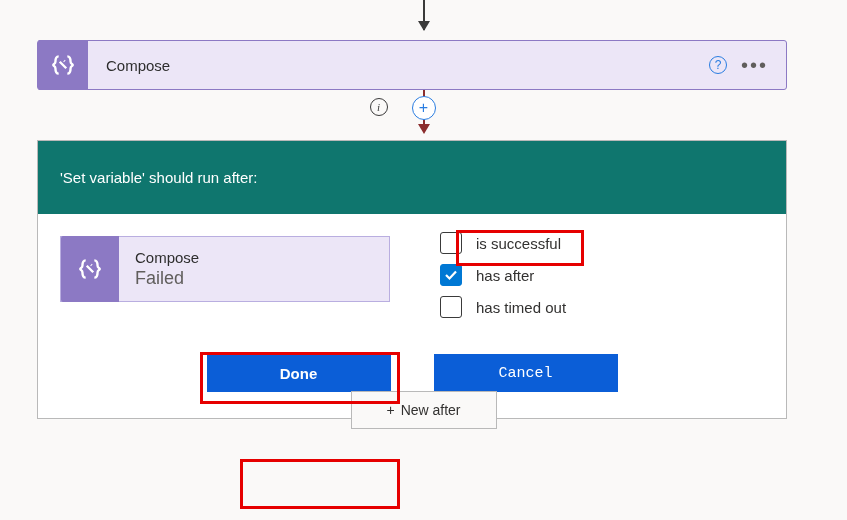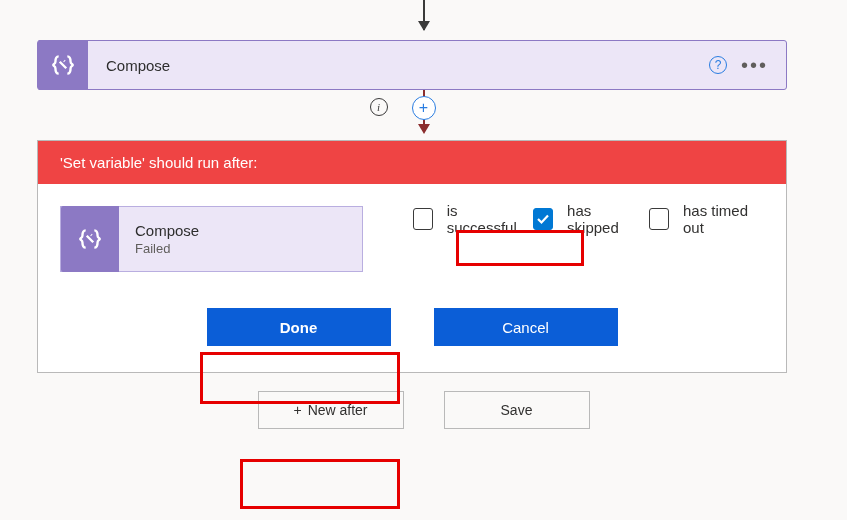--- a/index.html
+++ b/index.html
@@ -20,40 +20,40 @@
 
   
   .connector { position: absolute; top: 90px; left: 50%; transform: translateX(-50%); height: 50px; width: 40px; }
   .connector .line { position: absolute; left: 50%; top: 0; width: 2px; height: 40px; background: #8b2e2e; transform: translateX(-50%); }
   .connector .arrowhead { position: absolute; bottom: 6px; left: 50%; transform: translateX(-50%); width: 0; height: 0; border-left: 6px solid transparent; border-right: 6px solid transparent; border-top: 10px solid #8b2e2e; }
   .plus-btn { position: absolute; top: 6px; left: 50%; transform: translateX(-50%); width: 24px; height: 24px; background: #fff; border: 1.5px solid #2a7de1; border-radius: 50%; display: flex; align-items: center; justify-content: center; color: #2a7de1; font-size: 16px; cursor: pointer; z-index: 2; }
   .info-i { position: absolute; top: 8px; left: -34px; width: 18px; height: 18px; border: 1.5px solid #3a3a3a; color: #3a3a3a; border-radius: 50%; display: flex; align-items: center; justify-content: center; font-size: 11px; font-style: italic; font-family: Georgia, serif; }
 
   
   .panel { position: absolute; top: 140px; left: 37px; width: 750px; border: 1px solid #b9b9b9; background: #fff; }
-  .panel-hdr { background: #ef4444; color: #fff; padding: 13px 22px; font-size: 15px; }
+  .panel-hdr { background: #0f766e; color: #fff; padding: 28px 22px; font-size: 15px; }
   .panel-body { padding: 22px 22px 26px 22px; }
 
   .row { display: flex; align-items: flex-start; gap: 50px; }
   .prev-step { width: 330px; height: 66px; background: #ece6f7; border: 1px solid #b9aee0; display: flex; align-items: center; }
   .prev-step .compose-icon-box { height: 66px; width: 58px; }
   .prev-step-text { padding-left: 16px; display: flex; flex-direction: column; gap: 2px; }
   .prev-step-text .name { font-size: 15px; color: #2e2e2e; }
-  .prev-step-text .status { font-size: 13px; color: #605e5c; }
+  .prev-step-text .status { font-size: 18px; color: #605e5c; }
 
-  .checks { display: flex; flex-direction: row; gap: 10px; margin-top: -4px; }
+  .checks { display: flex; flex-direction: column; gap: 10px; margin-top: -4px; text-align: right; }
   .check-row { display: flex; align-items: center; gap: 14px; font-size: 15px; }
   .chk { width: 22px; height: 22px; border: 1px solid #3a3a3a; border-radius: 3px; background: #fff; display: inline-flex; align-items: center; justify-content: center; cursor: pointer; }
   .chk.checked { background: #0078d4; border-color: #0078d4; }
   .chk.checked svg { display: block; }
   .chk svg { display: none; }
 
   .btn-row { display: flex; gap: 43px; justify-content: center; margin-top: 36px; }
   .btn { width: 184px; height: 38px; display: flex; align-items: center; justify-content: center; font-size: 15px; font-weight: 600; color: #fff; background: #0b5ed7; border: none; cursor: pointer; }
-  .btn.secondary { font-weight: 400; }
+  .btn.secondary { font-weight: 400; font-family: Liberation Mono, monospace; }
 
   
   .bottom-row { position: absolute; bottom: 10px; left: 50%; transform: translateX(-50%); display: flex; gap: 40px; }
   .ghost-btn { width: 146px; height: 38px; display: flex; align-items: center; justify-content: center; background: #faf9f8; border: 1px solid #b9b9b9; cursor: pointer; font-size: 14px; color: #323130; gap: 6px; }
 
   
   .hl { position: absolute; border: 3px solid #e60000; pointer-events: none; }
 
   
   .braces-svg { width: 26px; height: 26px; }
@@ -108,41 +108,40 @@
           <label class="check-row">
             <span class="chk"></span>
             <span>is successful</span>
           </label>
           <label class="check-row">
             <span class="chk checked">
                 <svg width="14" height="14" viewBox="0 0 14 14">
                   <path d="M2 7 L5.5 10.5 L12 3.5" stroke="#fff" stroke-width="2.2" fill="none"></path>
                 </svg>
               </span>
-            <span>has skipped</span>
+            <span>has after</span>
           </label>
           <label class="check-row">
             <span class="chk"></span>
             <span>has timed out</span>
           </label>
         </div>
       </div>
 
       <div class="btn-row">
         <button class="btn">Done</button>
         <button class="btn secondary">Cancel</button>
       </div>
     </div>
   </div>
 
   <div class="bottom-row">
     <button class="ghost-btn">
       <span>+</span>
       <span>New after</span>
     </button>
-    <button class="ghost-btn">Save</button>
   </div>
 
   <div class="hl" style="top:230px; left:456px; width:128px; height:36px;"></div>
   <div class="hl" style="top:352px; left:200px; width:200px; height:52px;"></div>
   <div class="hl" style="top:459px; left:240px; width:160px; height:50px;"></div>
 
 </div>
 
 </body></html>

